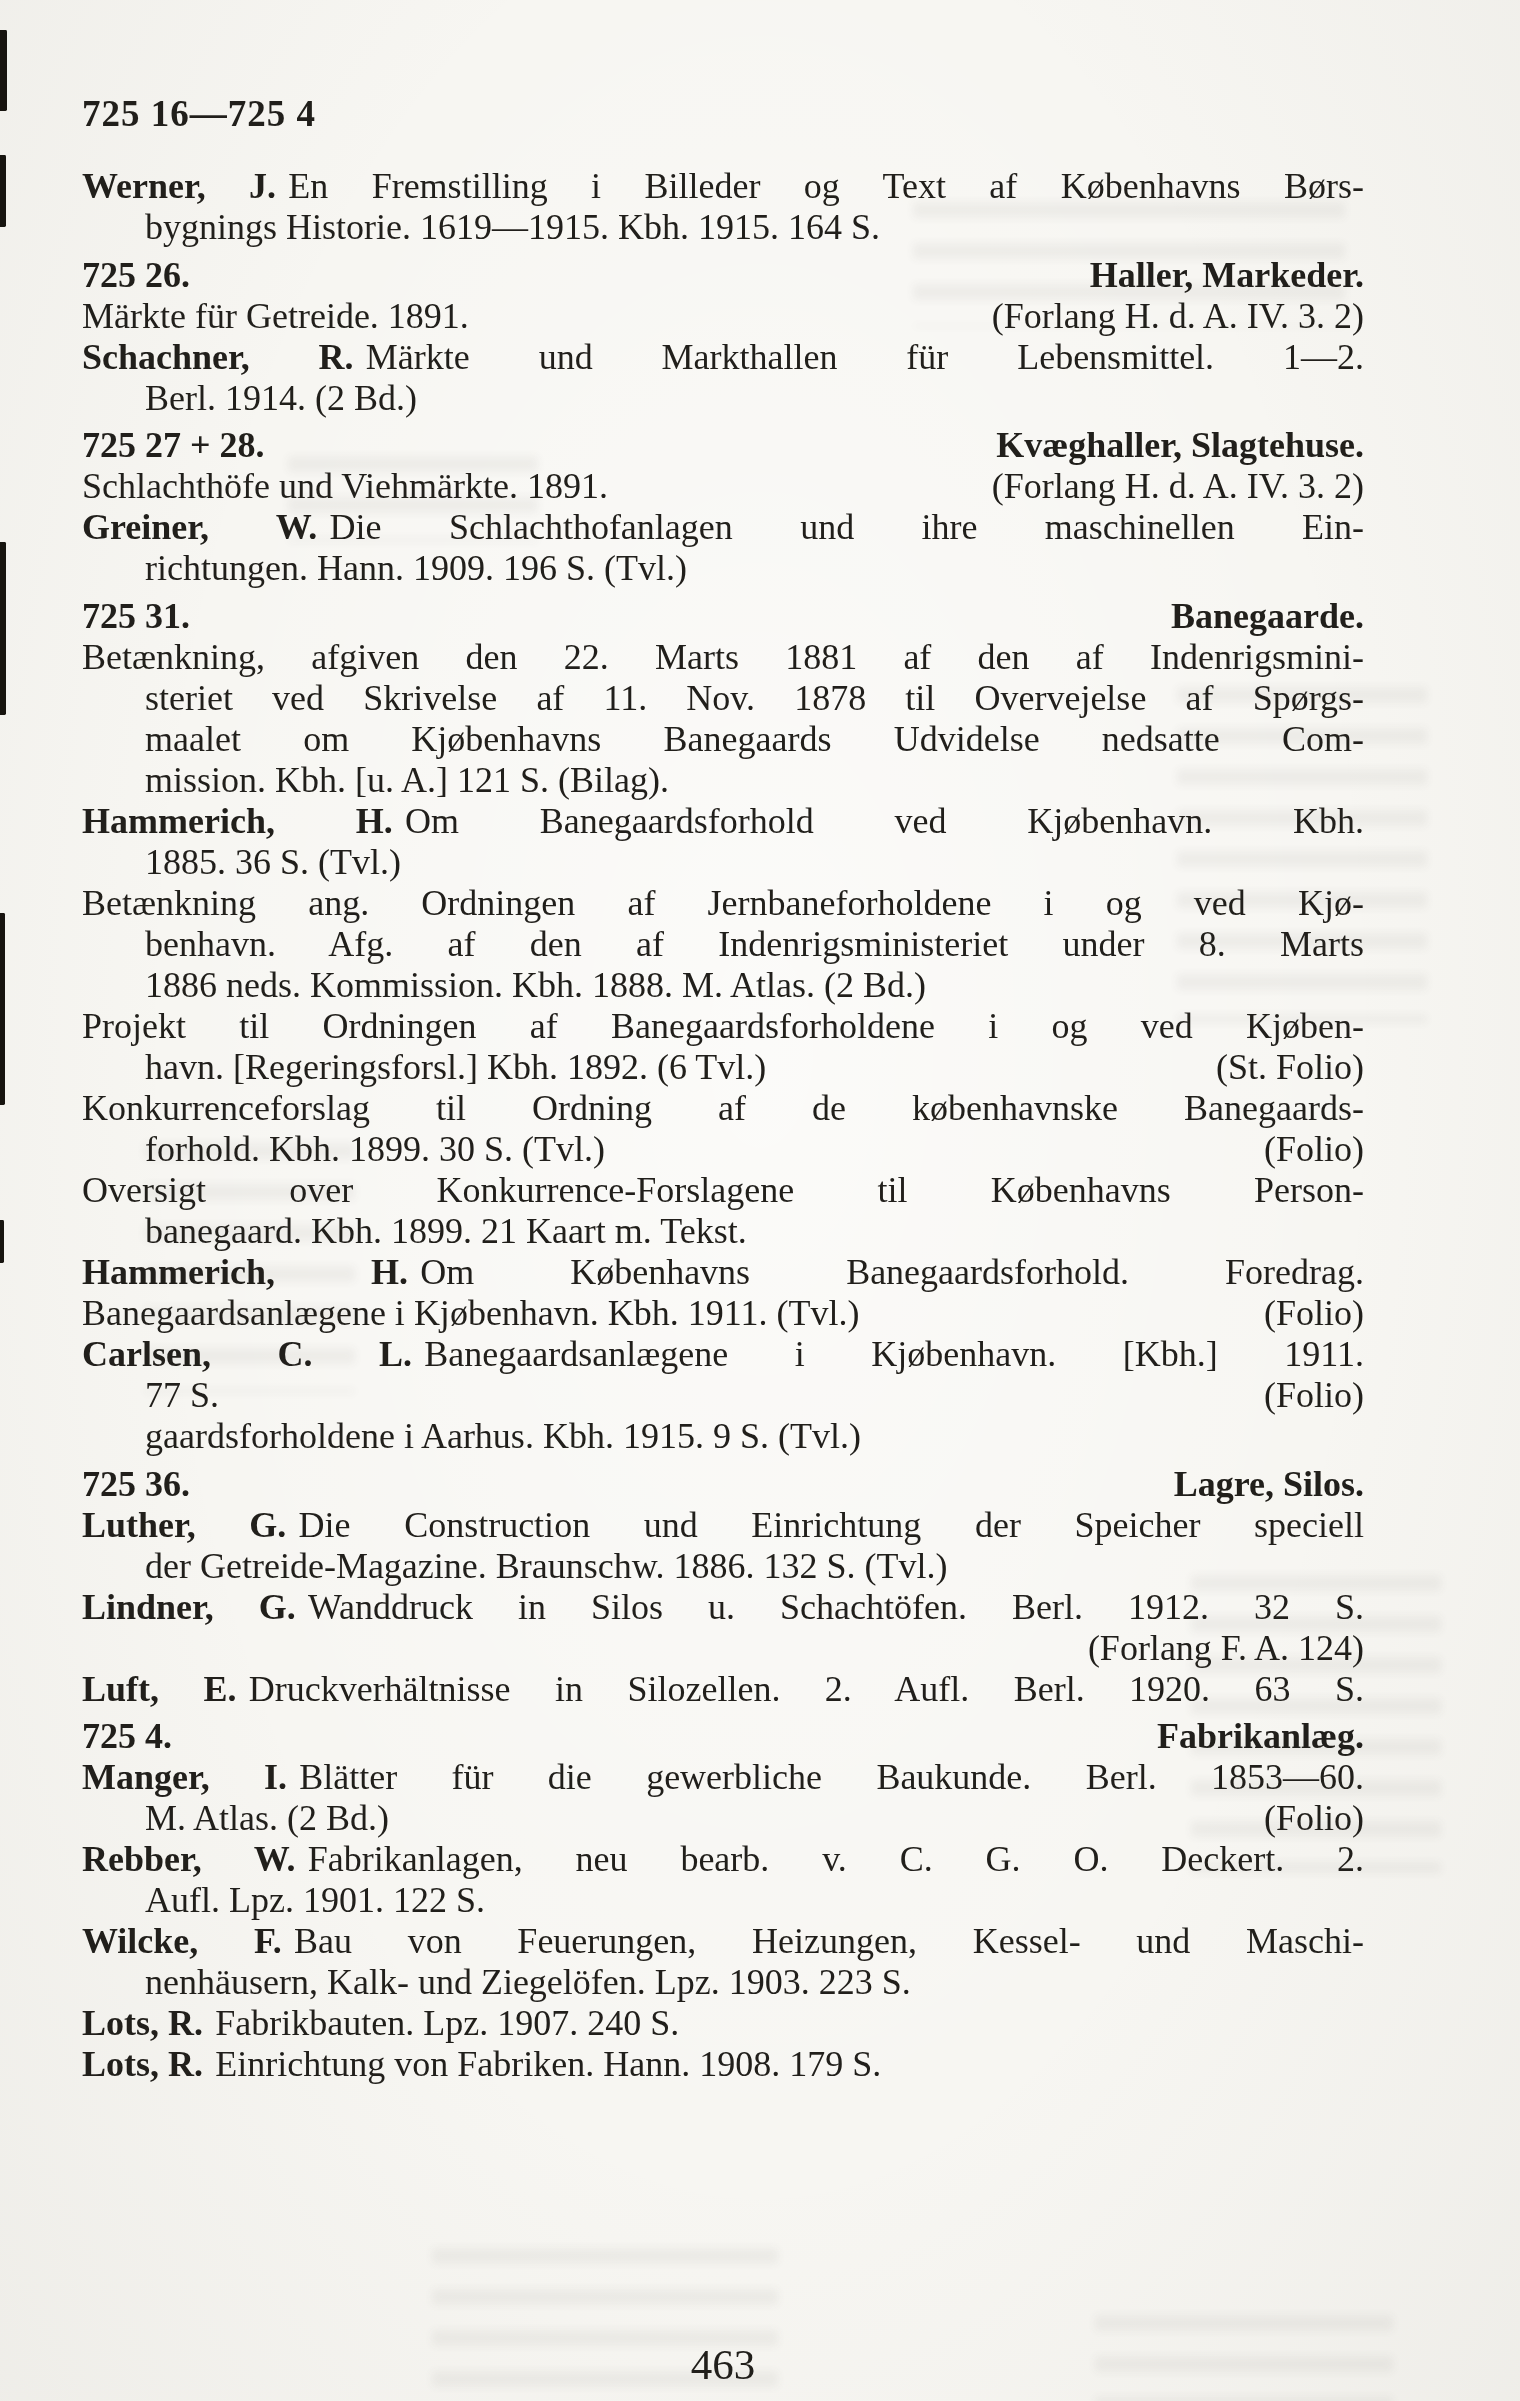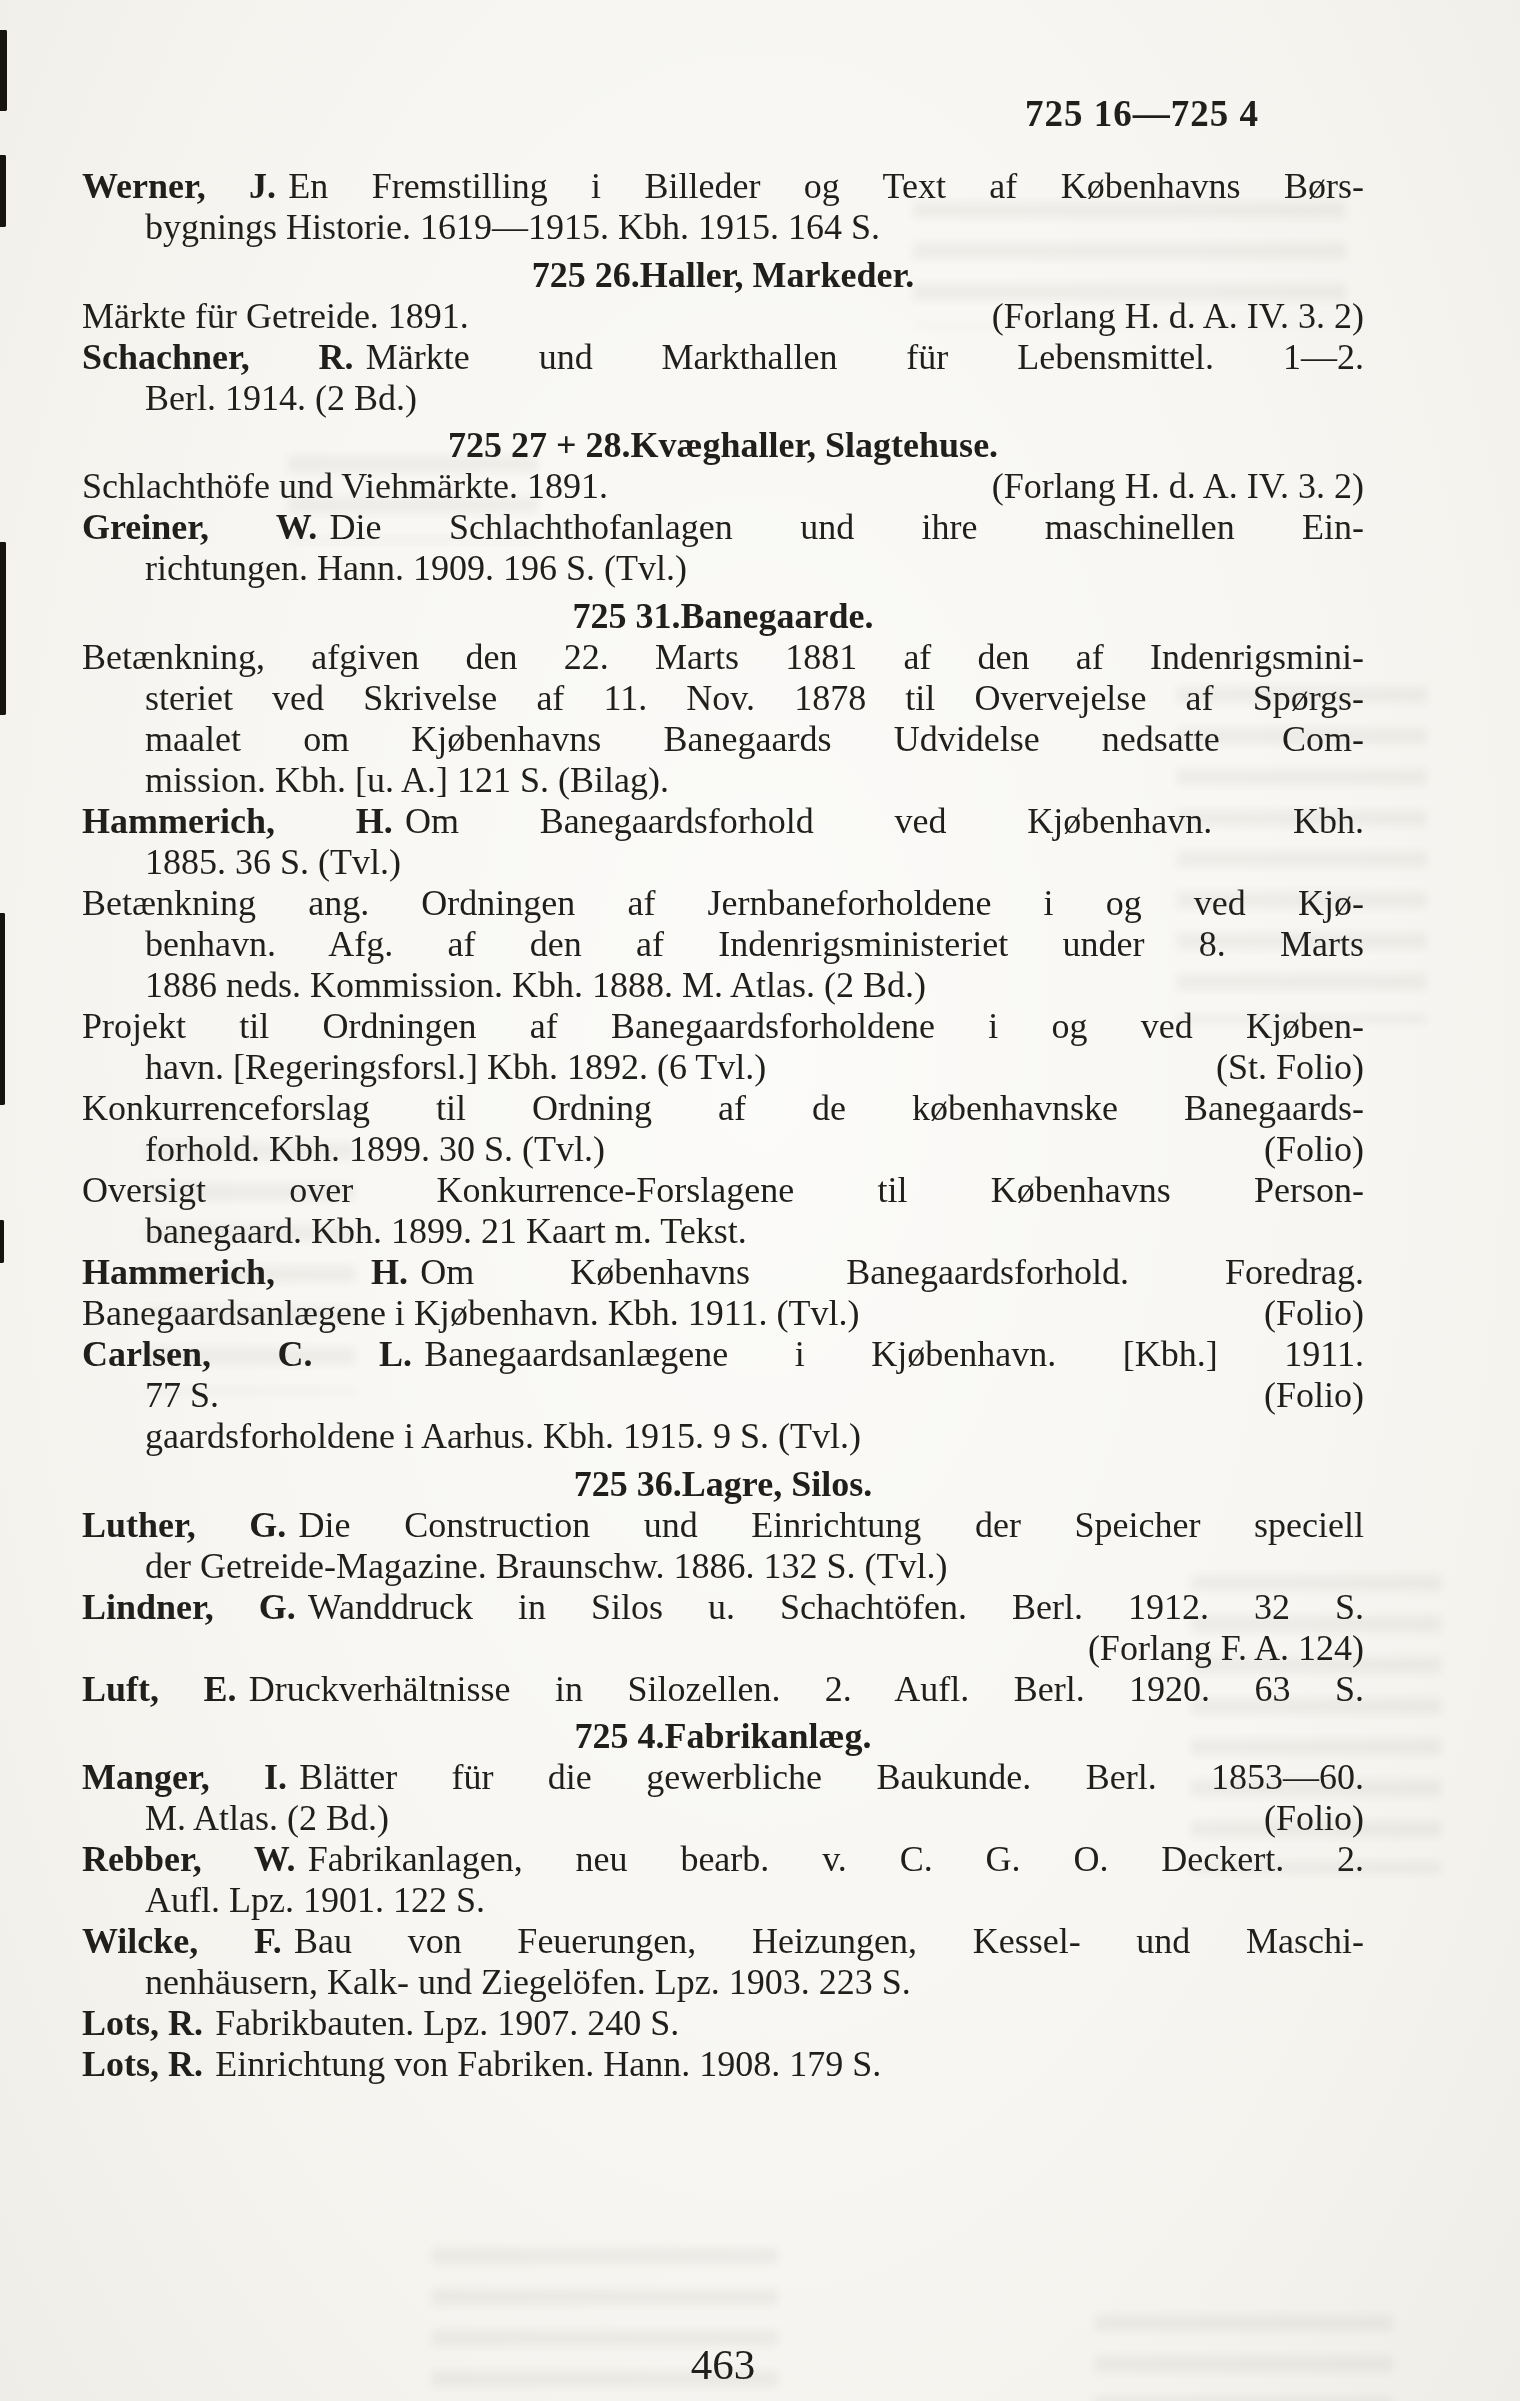--- a/index.html
+++ b/index.html
@@ -15,38 +15,38 @@
   }
   .paper-vignette {
     position: absolute; inset: 0;
     background: radial-gradient(ellipse at 50% 42%, rgba(255,255,255,0.55) 0%, rgba(255,255,255,0) 55%, rgba(120,115,100,0.07) 100%);
     pointer-events: none;
   }
   .running-head {
     position: absolute;
     top: 92px; left: 82px; width: 1282px;
     padding-right: 105px;
-    text-align: right;
+    text-align: left;
     font-size: 37px;
     font-weight: bold;
     letter-spacing: 1px;
     white-space: nowrap;
   }
   .content {
     position: absolute;
     top: 166px; left: 82px; width: 1282px;
     font-size: 36px;
     line-height: 41px;
   }
   .line { position: relative; min-height: 41px; }
   .line.indent { padding-left: 63px; }
   .line.full { text-align: justify; text-align-last: justify; }
   .line.flex { display: flex; justify-content: space-between; align-items: baseline; gap: 48px; }
   .line.heading {
-    display: flex; justify-content: center; align-items: baseline;
+    display: flex; justify-content: space-between; align-items: baseline;
     font-weight: bold;
     margin-top: 6.7px;
   }
   .author { font-weight: bold; margin-right: 0.34em; }
   .right-note { white-space: nowrap; }
   .page-number {
     position: absolute;
     top: 2340px; left: 82px; width: 1282px;
     text-align: center;
     font-size: 43px;

